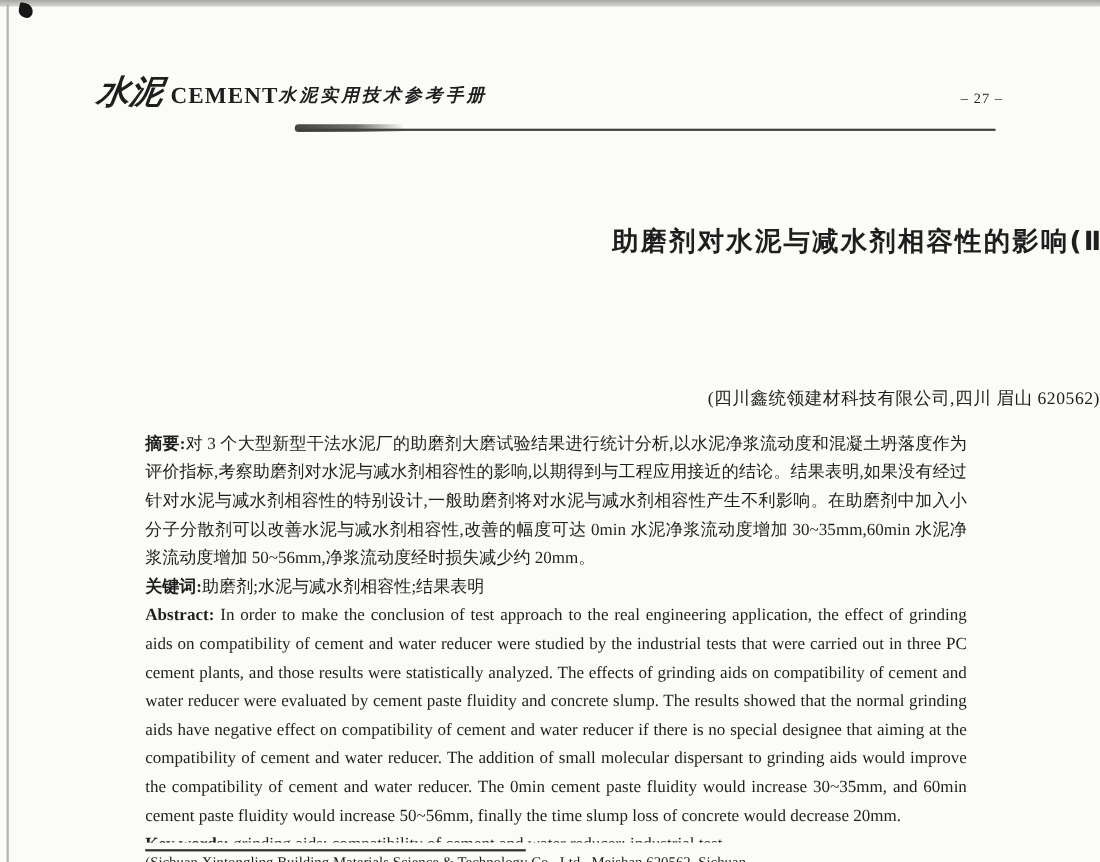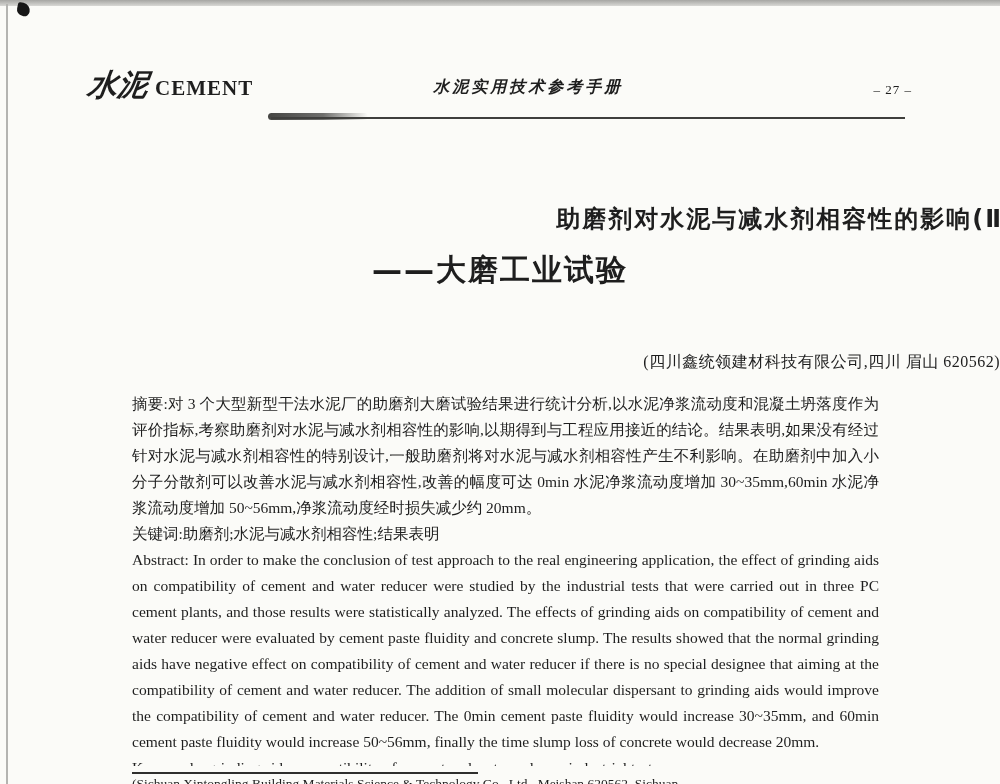--- a/index.html
+++ b/index.html
@@ -20,21 +20,21 @@
   .scan-corner-mark { position:absolute; left:17px; top:3px; width:13px; height:13px;
     background:#171717; border-radius:2px 60% 40% 50%; transform:rotate(12deg); }
 
   
   .header { position:absolute; left:88px; right:88px; top:70px;
     display:flex; align-items:flex-end; }
   .logo { display:flex; align-items:baseline; gap:7px; white-space:nowrap; }
   .logo-zh { font-family:"DejaVu Serif", serif; font-size:30px; font-weight:bold;
     font-style:italic; transform:skewX(-8deg); line-height:1; }
   .logo-en { font-size:21px; font-weight:bold; letter-spacing:1px; line-height:1; }
-  .journal-title { flex:1; text-align:center; font-style:italic; font-weight:600;
+  .journal-title { flex:1; text-align:left; font-style:italic; font-weight:600;
     font-size:16px; letter-spacing:3px; padding-right:70px; padding-bottom:2px; }
   .page-number { font-size:13px; letter-spacing:1px; padding-bottom:2px; white-space:nowrap; }
 
   .header-rule { position:absolute; left:271px; top:117px; width:634px; height:2px; background:#3f3f3d; }
   .header-rule-brush { position:absolute; left:268px; top:113px; width:100px; height:7px;
     border-radius:4px;
     background:linear-gradient(to right, #454543, #6e6e6c 55%, rgba(140,140,138,0)); }
 
   
   .title1 { position:absolute; left:16px; width:100%; top:205px; text-align:right;
@@ -46,21 +46,21 @@
 
   .authors { position:absolute; left:0; width:100%; top:326px; text-align:center;
     font-size:16px; letter-spacing:2px; }
   .affiliation { position:absolute; left:0; width:100%; top:352px; text-align:right;
     font-size:16px; letter-spacing:0.5px; }
 
   
   .body-text { position:absolute; left:132px; width:747px; top:391px;
     font-size:15.5px; line-height:26px; text-align:justify; }
   .body-text p { margin:0; }
-  .lbl { font-weight:normal; }
+  .lbl { font-weight:bold; }
   .en { font-family:"Liberation Serif", serif; }
 
   
   .footnote-band { position:absolute; left:132px; top:766px; width:747px; height:18px;
     background:#fbfbf8; }
   .footnote-rule { position:absolute; left:0; top:6px; width:346px; border-top:2px solid #2f2f2d; }
   .footnote-text { position:absolute; left:0; top:10px; width:747px;
     font-size:13.5px; white-space:nowrap; overflow:hidden; }
 </style>
 </head>
@@ -77,21 +77,20 @@
       <span class="logo-zh">水泥</span>
       <span class="logo-en">CEMENT</span>
     </div>
     <div class="journal-title">水泥实用技术参考手册</div>
     <div class="page-number">– 27 –</div>
   </div>
   <div class="header-rule-brush"></div>
   <div class="header-rule"></div>
 
   <h1 class="title1">助磨剂对水泥与减水剂相容性的影响(Ⅱ)</h1>
-  <h2 class="title2">——大磨工业试验</h2>
 
   <div class="affiliation">(四川鑫统领建材科技有限公司,四川 眉山 620562)</div>
 
   <div class="body-text">
     <p><b class="lbl">摘要:</b><span>对 3 个大型新型干法水泥厂的助磨剂大磨试验结果进行统计分析,以水泥净浆流动度和混凝土坍落度作为评价指标,考察助磨剂对水泥与减水剂相容性的影响,以期得到与工程应用接近的结论。结果表明,如果没有经过针对水泥与减水剂相容性的特别设计,一般助磨剂将对水泥与减水剂相容性产生不利影响。在助磨剂中加入小分子分散剂可以改善水泥与减水剂相容性,改善的幅度可达 0min 水泥净浆流动度增加 30~35mm,60min 水泥净浆流动度增加 50~56mm,净浆流动度经时损失减少约 20mm。</span></p>
     <p><b class="lbl">关键词:</b><span>助磨剂;水泥与减水剂相容性;结果表明</span></p>
     <p class="en"><b class="lbl">Abstract:</b><span> In order to make the conclusion of test approach to the real engineering application, the effect of grinding aids on compatibility of cement and water reducer were studied by the industrial tests that were carried out in three PC cement plants, and those results were statistically analyzed. The effects of grinding aids on compatibility of cement and water reducer were evaluated by cement paste fluidity and concrete slump. The results showed that the normal grinding aids have negative effect on compatibility of cement and water reducer if there is no special designee that aiming at the compatibility of cement and water reducer. The addition of small molecular dispersant to grinding aids would improve the compatibility of cement and water reducer. The 0min cement paste fluidity would increase 30~35mm, and 60min cement paste fluidity would increase 50~56mm, finally the time slump loss of concrete would decrease 20mm.</span></p>
     <p class="en"><b class="lbl">Key words:</b><span> grinding aids; compatibility of cement and water reducer; industrial test</span></p>
   </div>
 

